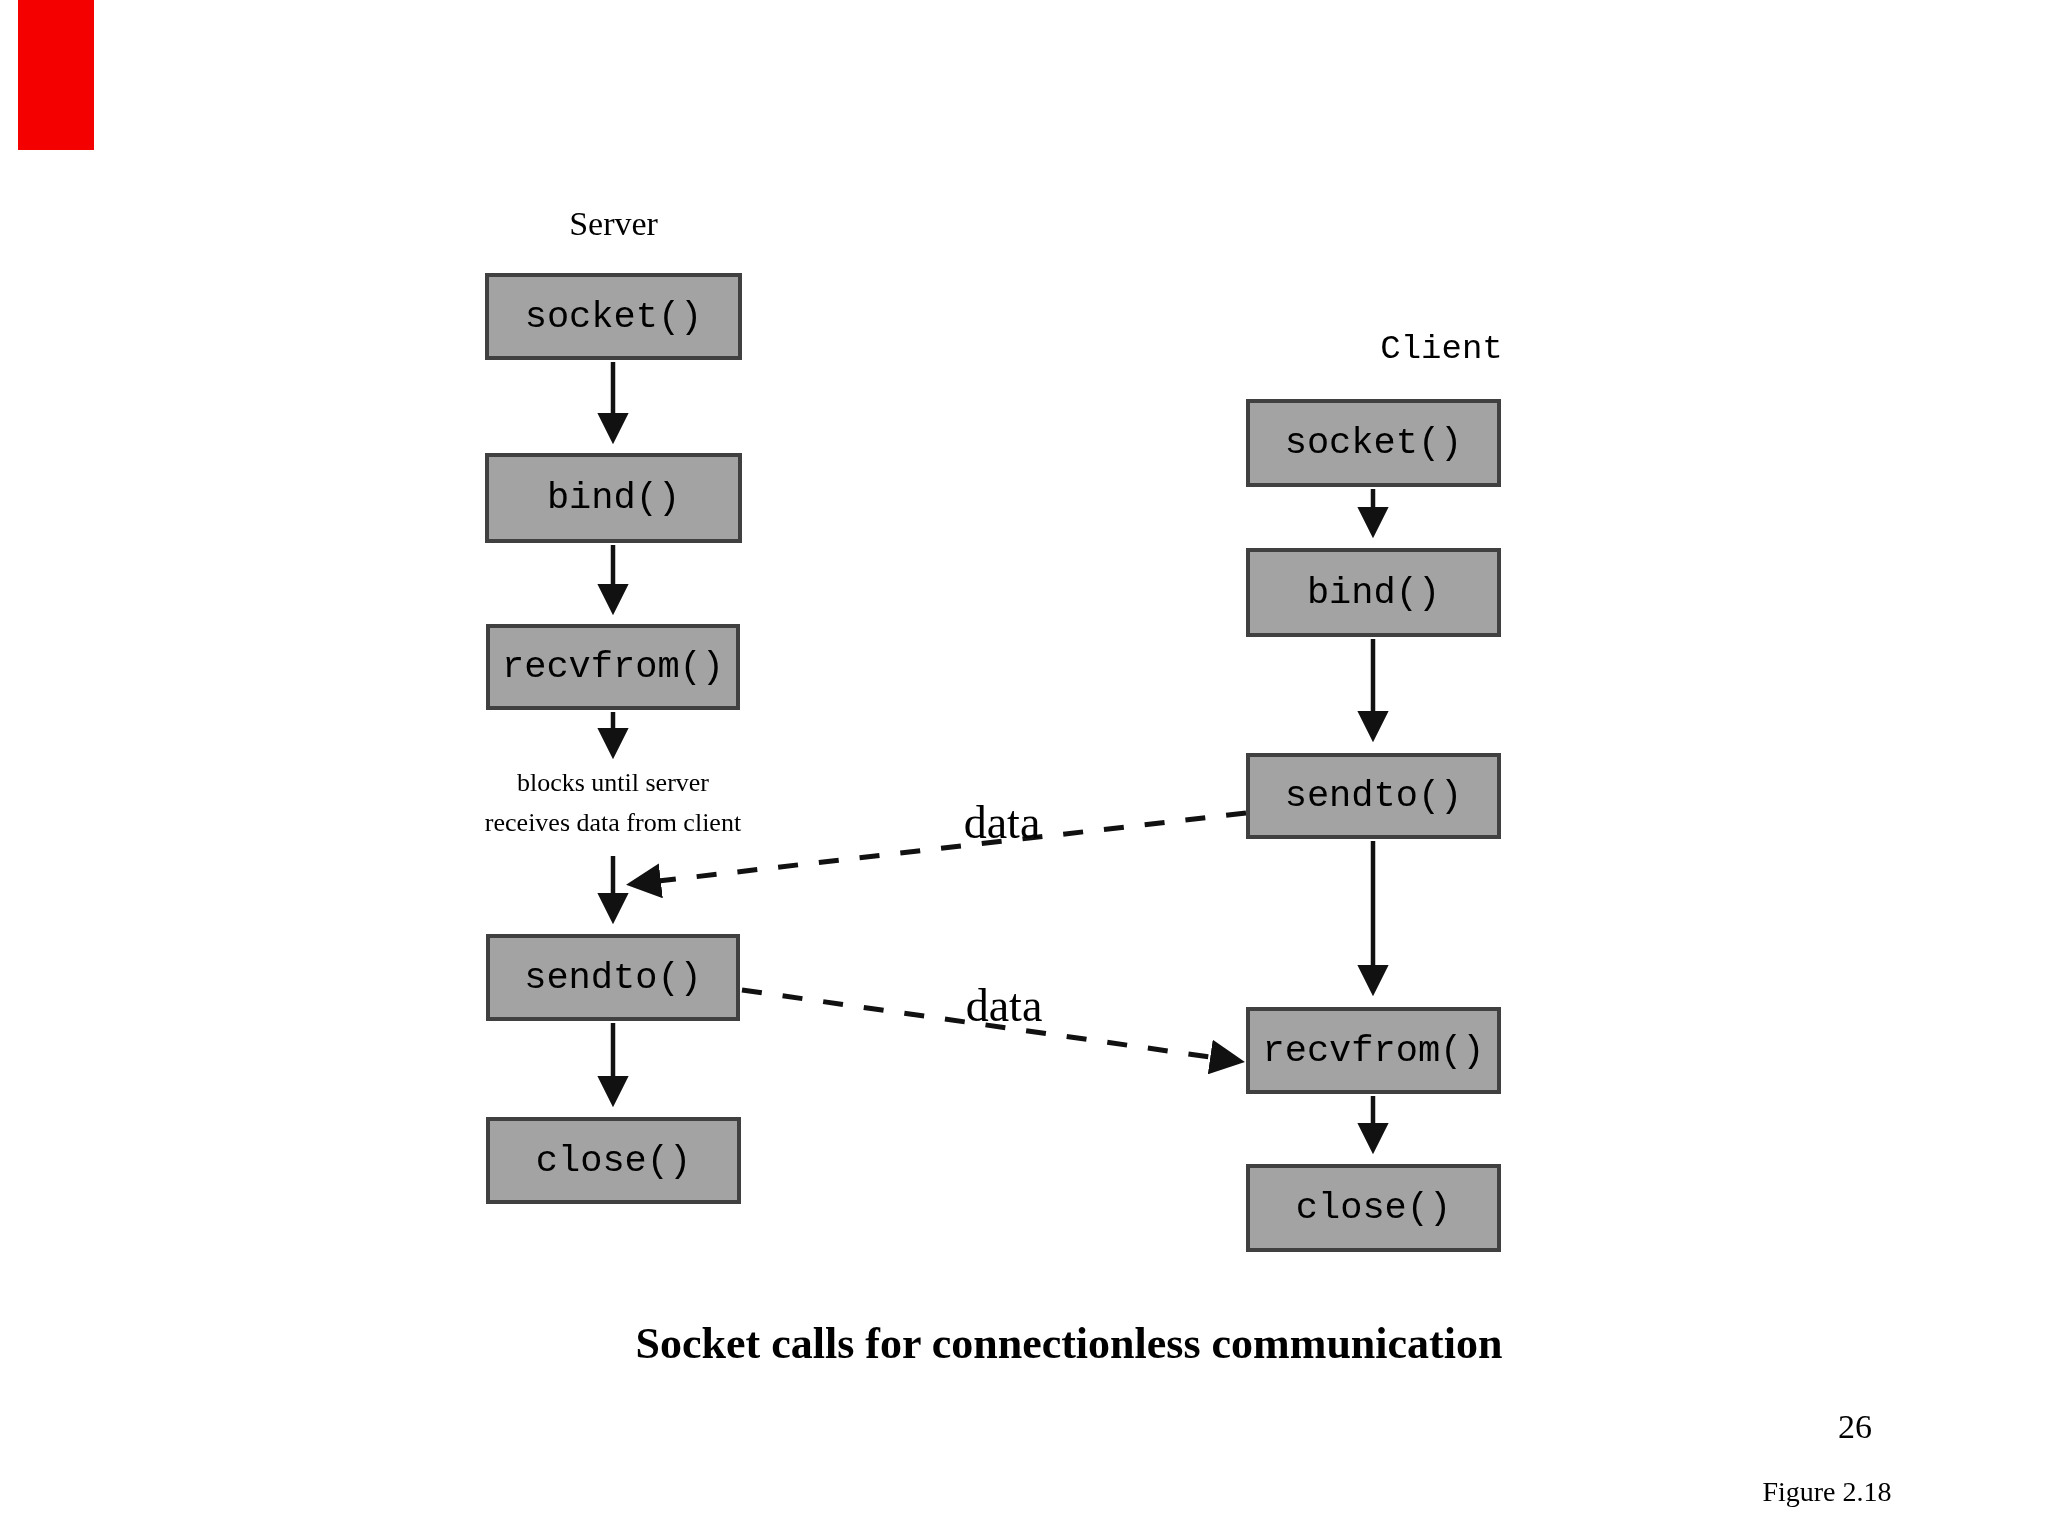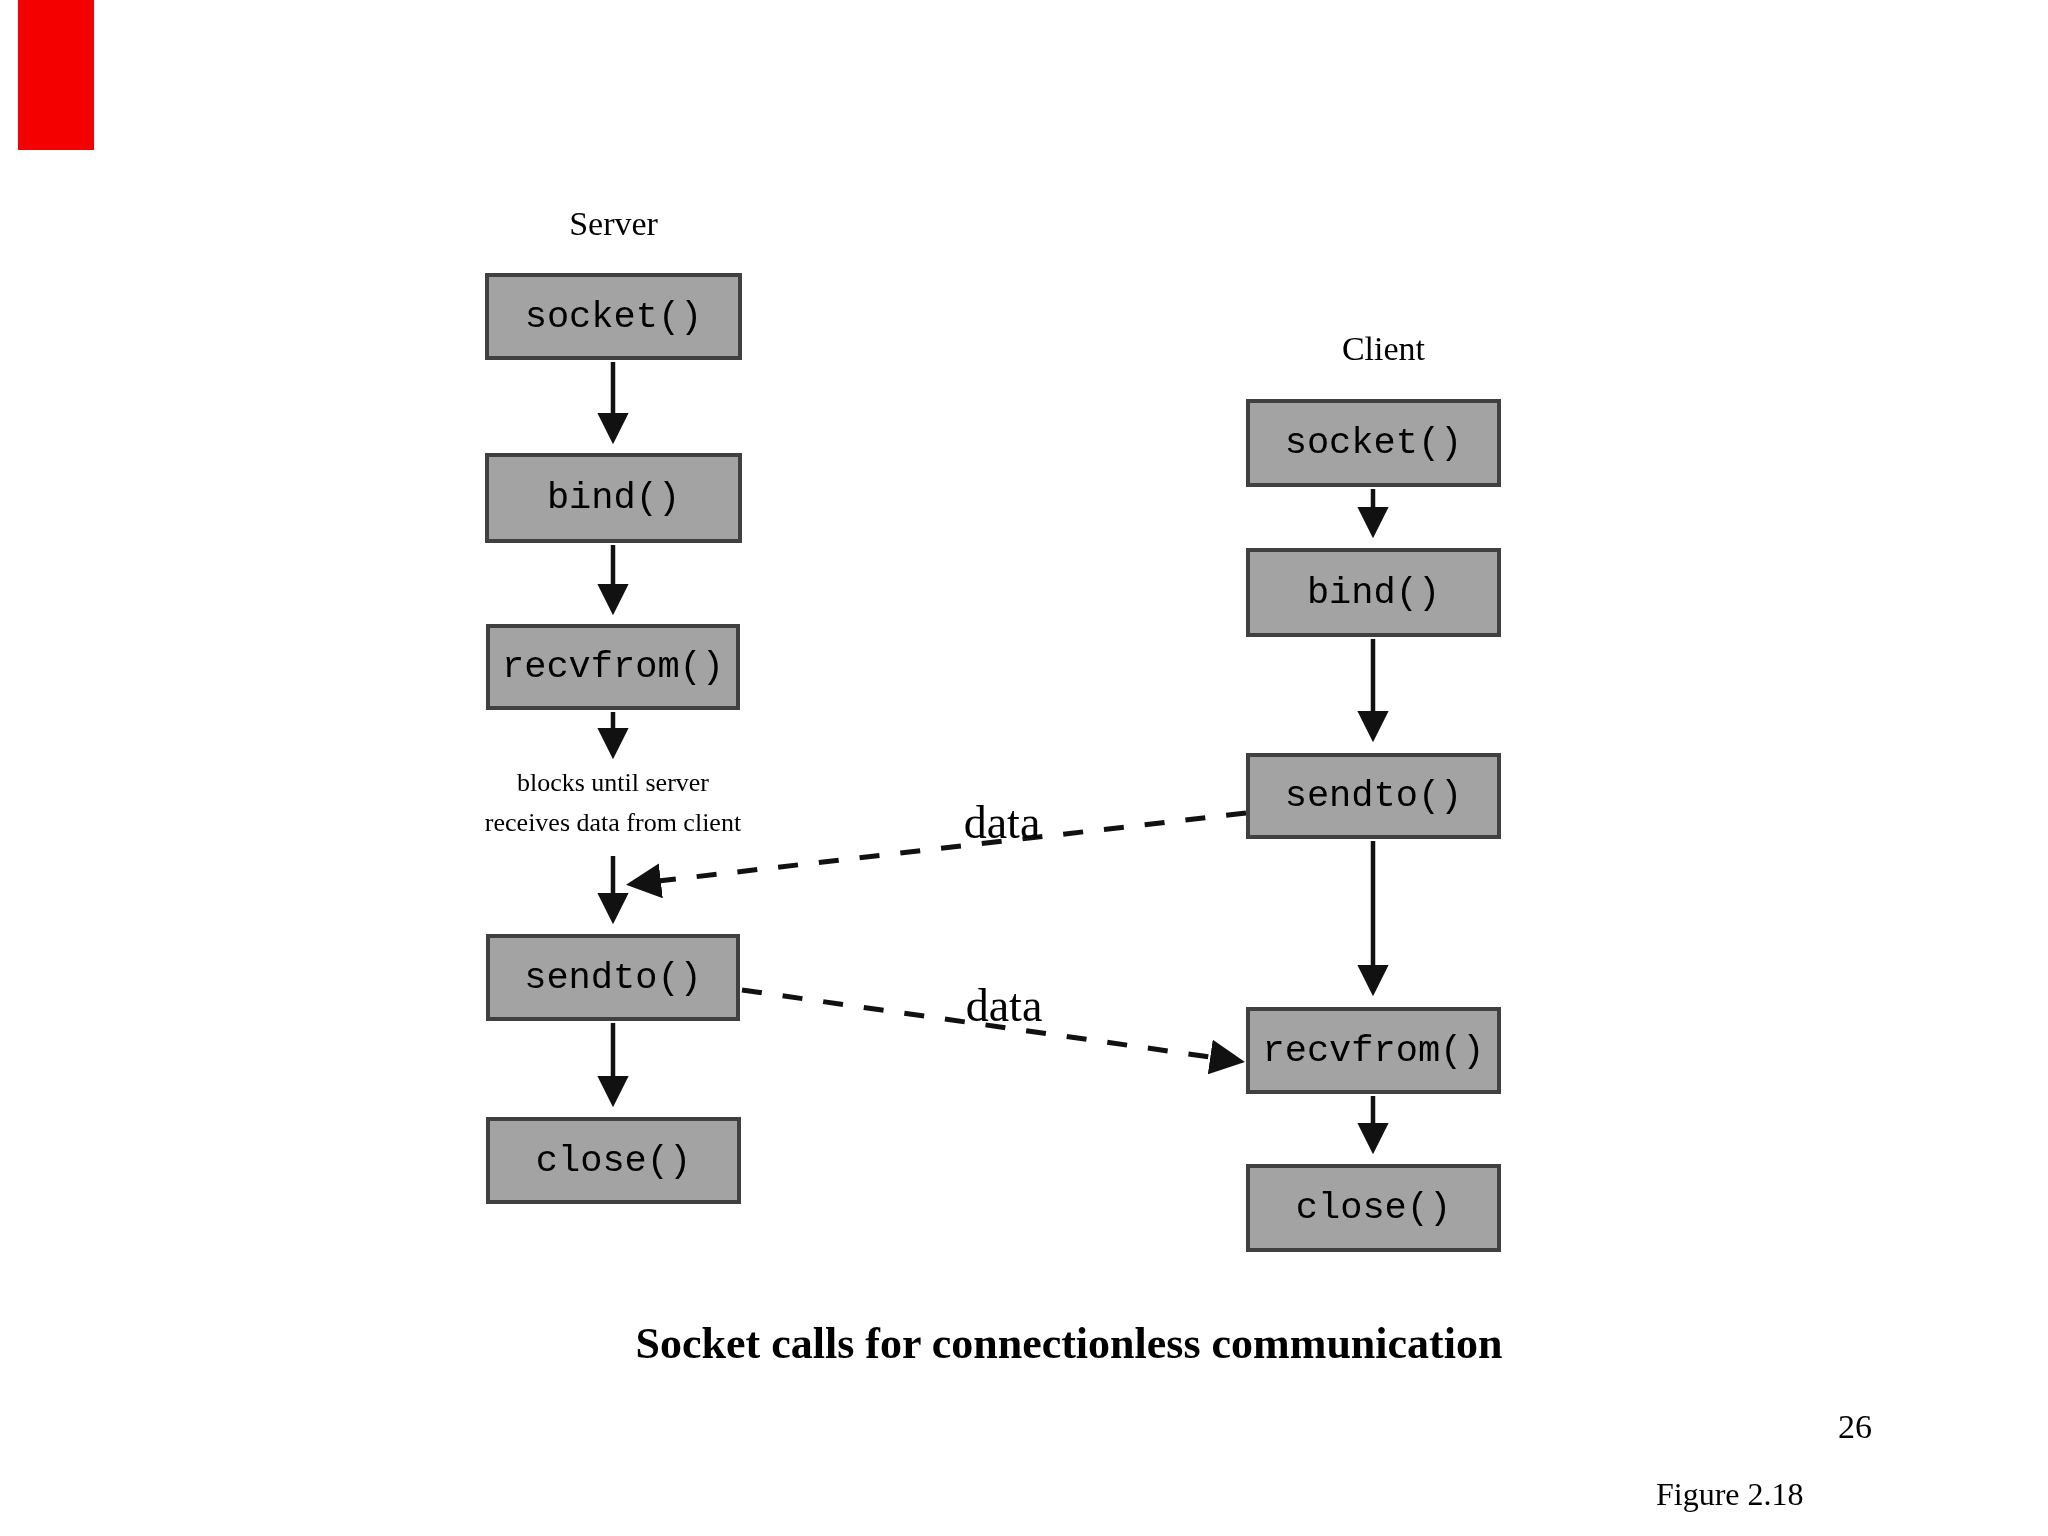--- a/index.html
+++ b/index.html
@@ -38,21 +38,21 @@
   .srv-sendto  {left:486px;top:934px;width:254px;height:87px;}
   .srv-close   {left:486px;top:1117px;width:255px;height:87px;}
   
   .cli-socket  {left:1246px;top:399px;width:255px;height:88px;}
   .cli-bind    {left:1246px;top:548px;width:255px;height:89px;}
   .cli-sendto  {left:1246px;top:753px;width:255px;height:86px;}
   .cli-recvfrom{left:1246px;top:1007px;width:255px;height:87px;}
   .cli-close   {left:1246px;top:1164px;width:255px;height:88px;}
 
   .srv-title{left:485px;top:205px;width:257px;}
-  .cli-title{left:1256px;top:330px;width:255px;}
+  .cli-title{left:1314px;top:330px;width:255px;font-family:Liberation Mono, monospace;}
 
   .note{
     position:absolute;left:340px;top:763px;width:546px;
     font-size:26px;line-height:40px;text-align:center;
   }
   .data-label{
     position:absolute;width:100px;
     font-size:46px;text-align:center;
   }
   .data-label-1{left:952px;top:796px;}
@@ -61,22 +61,22 @@
   .caption{
     position:absolute;left:349px;top:1318px;width:1440px;
     font-size:44px;font-weight:bold;text-align:center;
     letter-spacing:0px;
   }
   .page-number{
     position:absolute;left:1800px;top:1408px;width:110px;
     font-size:34px;text-align:center;
   }
   .figure-label{
-    position:absolute;left:1656px;top:1476px;width:150px;
-    font-size:32px;text-align:left;
+    position:absolute;left:1752px;top:1476px;width:150px;
+    font-size:28px;text-align:center;
   }
   svg.arrows{position:absolute;left:0;top:0;width:2048px;height:1536px;pointer-events:none;}
 </style>
 </head>
 <body>
 
 <div id="canvas">
 
   <div class="red-marker"></div>
 

